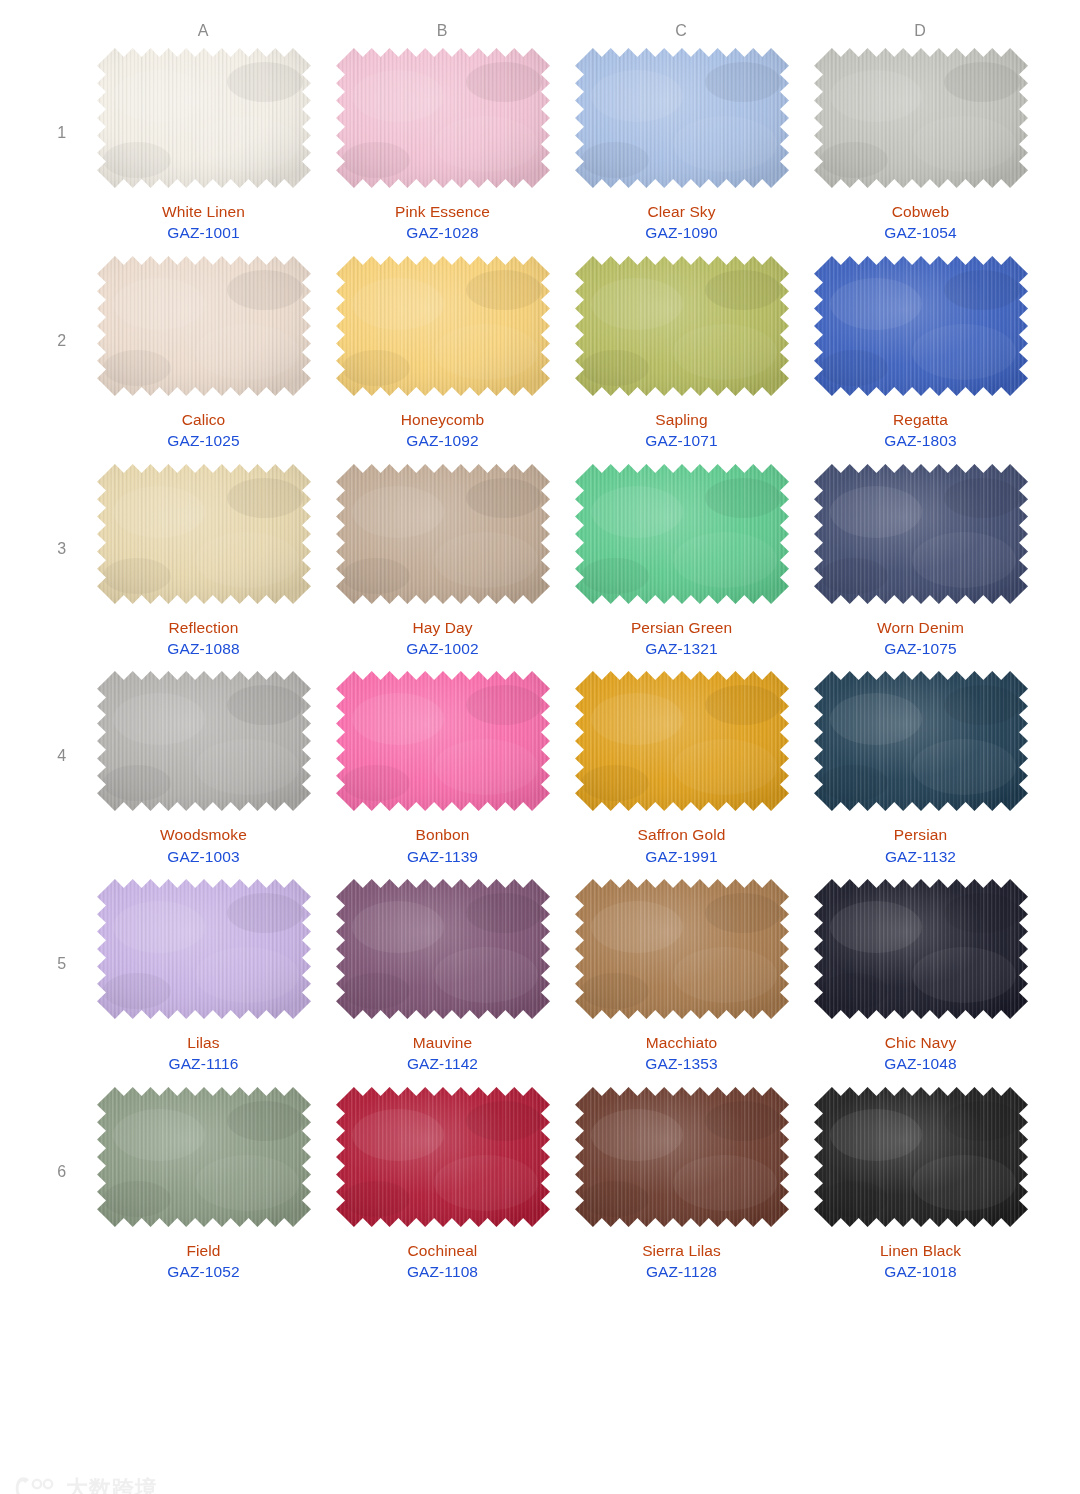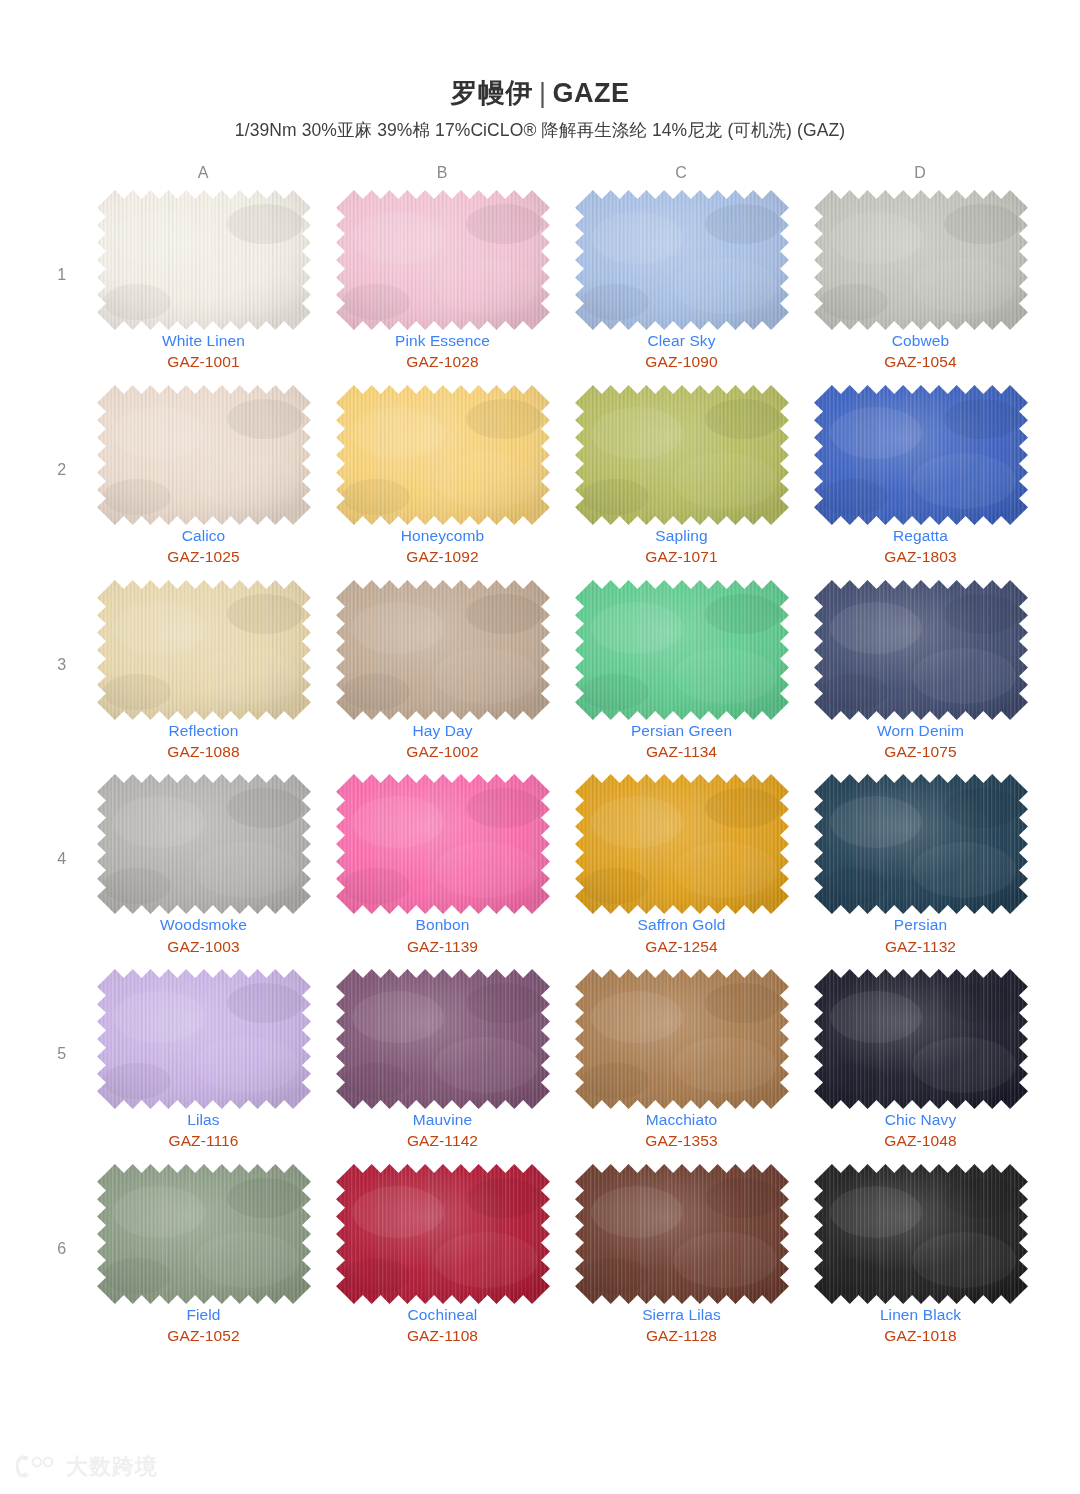--- a/index.html
+++ b/index.html
@@ -83,28 +83,29 @@
   }
 
   
   .swatch-box{
     width:214px;
     height:140px;
     position:relative;
   }
   .swatch-box svg{display:block;width:100%;height:100%;}
   .sw-name{
+    margin-top:13px;
     font-size:15.5px;
-    color:#3b82f6;
+    color:#c2410c;
     line-height:1.38;
     letter-spacing:.1px;
   }
   .sw-code{
     font-size:15.5px;
-    color:#c2410c;
+    color:#1d4ed8;
     line-height:1.38;
     text-align:center;
     letter-spacing:.1px;
   }
 
   
   .watermark{
     position:absolute;
     left:14px;
     bottom:12px;
@@ -122,26 +123,20 @@
     font-weight:700;
     color:#e2e2e2;
     letter-spacing:1px;
   }
 </style>
 </head>
 <body>
 
 <div class="card">
 
-  <div class="header">
-    <div class="title">
-      <span>罗幔伊</span><span class="sep">|</span><span>GAZE</span>
-    </div>
-    <div class="subtitle">1/39Nm 30%亚麻 39%棉 17%CiCLO® 降解再生涤纶 14%尼龙 (可机洗) (GAZ)</div>
-  </div>
 
   <div class="grid-wrap">
     <div class="col-headers">
       <div></div>
       <div class="col-head">A</div>
       <div class="col-head">B</div>
       <div class="col-head">C</div>
       <div class="col-head">D</div>
     </div>
     <div id="rows-host">
@@ -573,21 +568,21 @@
       <rect x="0" y="0" width="214" height="140" fill="url(#ribs10)"></rect>
       <rect x="0" y="0" width="214" height="140" fill="url(#blotch10)"></rect>
       <ellipse cx="62" cy="48" rx="46" ry="26" fill="#ffffff" opacity="0.07"></ellipse>
       <ellipse cx="150" cy="96" rx="52" ry="28" fill="#ffffff" opacity="0.05"></ellipse>
       <ellipse cx="168" cy="34" rx="38" ry="20" fill="#000000" opacity="0.05"></ellipse>
       <ellipse cx="40" cy="112" rx="34" ry="18" fill="#000000" opacity="0.04"></ellipse>
     </g>
   </svg>
             </div>
             <div class="sw-name">Persian Green</div>
-            <div class="sw-code">GAZ-1134</div>
+            <div class="sw-code">GAZ-1321</div>
           </div>
           <div class="cell">
             <div class="swatch-box">
   <svg viewBox="0 0 214 140" preserveAspectRatio="none">
     <defs>
       <linearGradient id="rib11" x1="0" y1="0" x2="1" y2="0" gradientUnits="objectBoundingBox" spreadMethod="repeat">
         <stop offset="0" stop-color="#323a59"></stop>
         <stop offset="0.35" stop-color="#3f4a6e"></stop>
         <stop offset="0.6" stop-color="#5f6b8e"></stop>
         <stop offset="1" stop-color="#323a59"></stop>
@@ -732,21 +727,21 @@
       <rect x="0" y="0" width="214" height="140" fill="url(#ribs14)"></rect>
       <rect x="0" y="0" width="214" height="140" fill="url(#blotch14)"></rect>
       <ellipse cx="62" cy="48" rx="46" ry="26" fill="#ffffff" opacity="0.07"></ellipse>
       <ellipse cx="150" cy="96" rx="52" ry="28" fill="#ffffff" opacity="0.05"></ellipse>
       <ellipse cx="168" cy="34" rx="38" ry="20" fill="#000000" opacity="0.05"></ellipse>
       <ellipse cx="40" cy="112" rx="34" ry="18" fill="#000000" opacity="0.04"></ellipse>
     </g>
   </svg>
             </div>
             <div class="sw-name">Saffron Gold</div>
-            <div class="sw-code">GAZ-1254</div>
+            <div class="sw-code">GAZ-1991</div>
           </div>
           <div class="cell">
             <div class="swatch-box">
   <svg viewBox="0 0 214 140" preserveAspectRatio="none">
     <defs>
       <linearGradient id="rib15" x1="0" y1="0" x2="1" y2="0" gradientUnits="objectBoundingBox" spreadMethod="repeat">
         <stop offset="0" stop-color="#152e40"></stop>
         <stop offset="0.35" stop-color="#1e3d52"></stop>
         <stop offset="0.6" stop-color="#376178"></stop>
         <stop offset="1" stop-color="#152e40"></stop>

